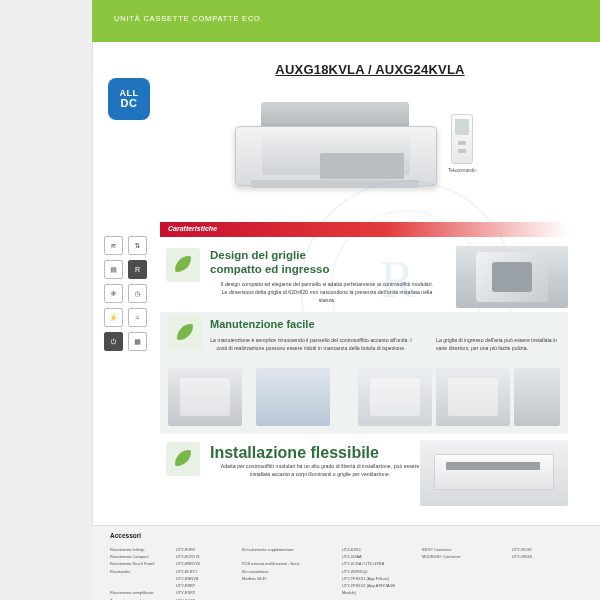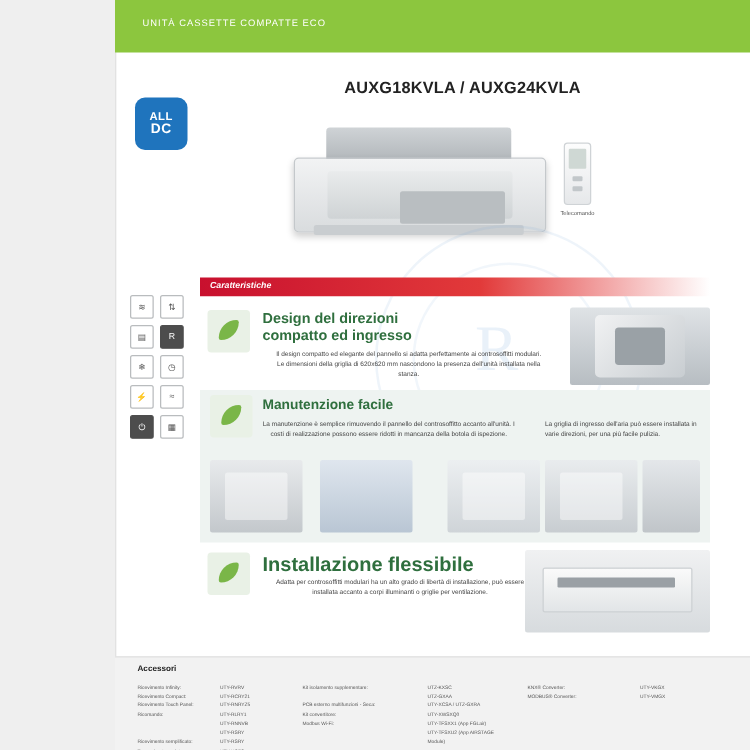--- a/index.html
+++ b/index.html
@@ -14,21 +14,21 @@
   .headerbar .htxt{position:absolute;left:22px;top:14px;font-size:7.5px;letter-spacing:.8px;color:#ffffff;text-transform:uppercase;}
 
   
   .alldc{position:absolute;left:108px;top:78px;width:42px;height:42px;border-radius:8px;background:#1f74bd;color:#fff;display:flex;flex-direction:column;align-items:center;justify-content:center;line-height:1.05;}
   .alldc span:first-child{font-size:9px;font-weight:bold;letter-spacing:.5px;}
   .alldc span:last-child{font-size:11px;font-weight:bold;letter-spacing:.5px;}
 
   
   .model-title{position:absolute;left:160px;top:58px;width:420px;text-align:center;}
   .model-title .l1{font-size:13px;font-weight:bold;color:#222;letter-spacing:.2px;}
-  .model-title .l2{font-size:13px;font-weight:bold;color:#222;letter-spacing:.2px;margin-top:4px;}
+  .model-title .l2{font-size:13px;font-weight:bold;color:#222;letter-spacing:.2px;margin-top:4px;text-decoration:underline;}
 
   
   .hero{position:absolute;left:175px;top:92px;width:390px;height:120px;}
   .unit-shell{position:absolute;left:60px;top:10px;width:200px;height:96px;}
   .unit-top{position:absolute;left:26px;top:0;width:148px;height:30px;background:linear-gradient(180deg,#cfd3d6,#aeb3b7);border-radius:3px;}
   .unit-body{position:absolute;left:0;top:24px;width:200px;height:58px;background:linear-gradient(180deg,#f2f3f4,#d9dcde);border:1px solid #c4c8cb;border-radius:4px;box-shadow:0 3px 6px rgba(0,0,0,.18);}
   .unit-inner{position:absolute;left:26px;top:10px;width:148px;height:38px;background:linear-gradient(180deg,#e9ebec,#cfd3d5);border-radius:3px;}
   .unit-grille{position:absolute;left:58px;top:16px;width:84px;height:26px;background:#b9bec1;border-radius:2px;}
   .unit-foot{position:absolute;left:16px;top:78px;width:168px;height:8px;background:#c9cdd0;border-radius:2px;}
 
@@ -169,21 +169,21 @@
 
   <div class="carat">
     <div class="lab">Caratteristiche</div>
   </div>
 
   <div class="sec1">
     <div class="leafbox">
         <div class="leaf"></div>
       </div>
     <h3>
-      <span>Design del direzioni</span><br>
+      <span>Design del griglie</span><br>
       <span>compatto ed ingresso</span>
     </h3>
     <p>Il design compatto ed elegante del pannello si adatta perfettamente ai controsoffitti modulari. Le dimensioni della griglia di 620x620 mm nascondono la presenza dell'unità installata nella stanza.</p>
     <div class="img">
       <div class="diam"></div>
       <div class="diam2"></div>
     </div>
   </div>
 
   <div class="sec2">

